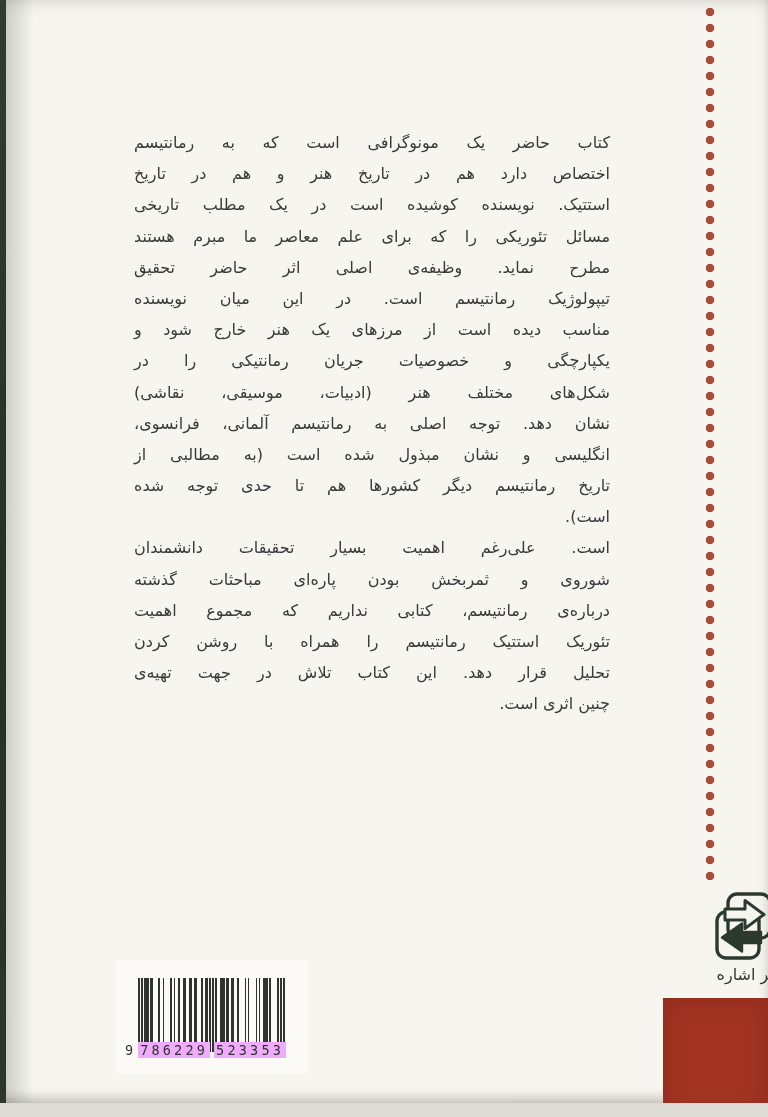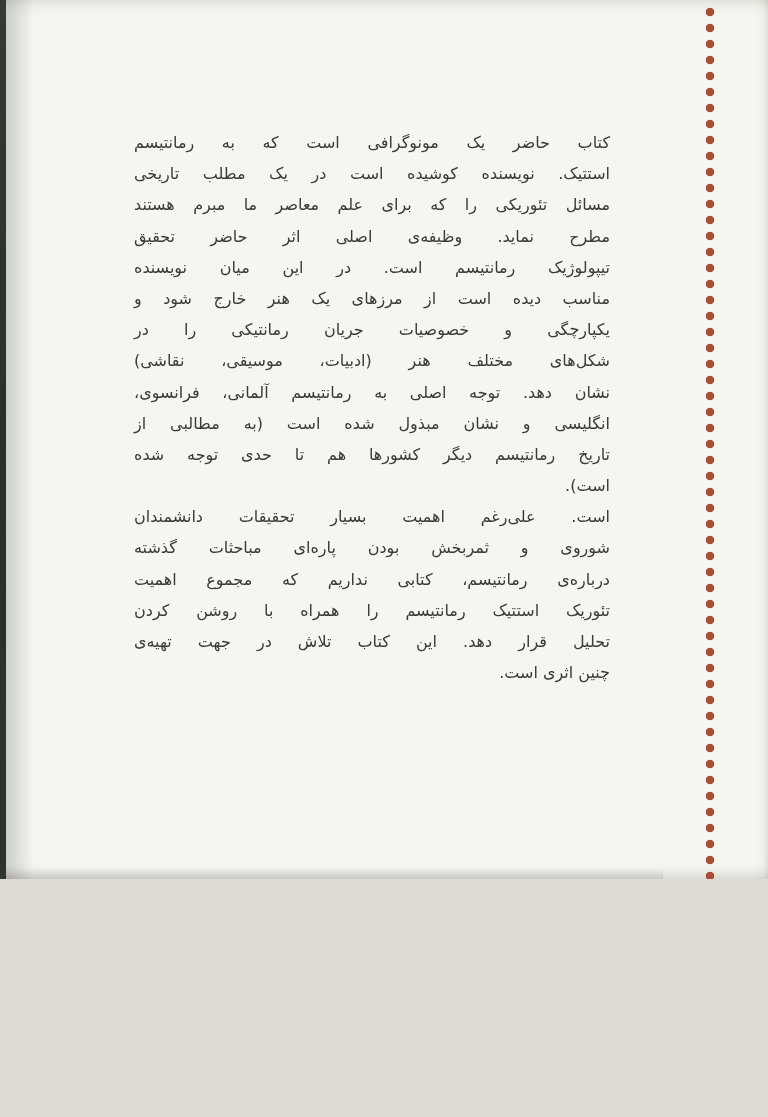--- a/index.html
+++ b/index.html
@@ -1,21 +1,21 @@
 <!DOCTYPE html>
 <html lang="fa" style="--dots: #a84d38; --corner: #a33423; --ink: #2c392f; --text: #3a3a3a; --barink: #30342f;"><head>
 <meta charset="utf-8">
 <style>
   html,body{margin:0;padding:0;background:#dddbd4;}
   *{box-sizing:border-box;}
   :root{
     --dots:#a84d38; --corner:#a33423; --ink:#2c392f; --text:#3a3a3a; --barink:#30342f;
   }
   .cover{
-    position:relative; width:768px; height:879px; overflow:hidden;
+    position:relative; width:768px; height:1103px; overflow:hidden;
     background:#f6f5ef;
     font-family:"DejaVu Sans", sans-serif;
     box-shadow: inset 0 10px 18px -12px rgba(50,50,45,.25),
                 inset 0 -12px 16px -12px rgba(50,50,45,.28),
                 inset -10px 0 14px -12px rgba(50,50,45,.20);
   }
   .spine-edge{
     position:absolute; left:0; top:0; width:6px; height:100%;
     background:linear-gradient(to bottom,#333b33,#272f28 55%,#2d352d);
   }
@@ -77,20 +77,21 @@
 <div class="cover">
 
   <div class="spine-edge"></div>
   <div class="edge-fade"></div>
 
   <div class="dots-column"></div>
 
   <main class="blurb" dir="rtl">
     <div class="paragraph">
         <div class="line">کتاب حاضر یک مونوگرافی است که به رمانتیسم</div>
+        <div class="line">اختصاص دارد هم در تاریخ هنر و هم در تاریخ</div>
         <div class="line">استتیک. نویسنده کوشیده است در یک مطلب تاریخی</div>
         <div class="line">مسائل تئوریکی را که برای علم معاصر ما مبرم هستند</div>
         <div class="line">مطرح نماید. وظیفه‌ی اصلی اثر حاضر تحقیق</div>
         <div class="line">تیپولوژیک رمانتیسم است. در این میان نویسنده</div>
         <div class="line">مناسب دیده است از مرزهای یک هنر خارج شود و</div>
         <div class="line">یکپارچگی و خصوصیات جریان رمانتیکی را در</div>
         <div class="line">شکل‌های مختلف هنر (ادبیات، موسیقی، نقاشی)</div>
         <div class="line">نشان دهد. توجه اصلی به رمانتیسم آلمانی، فرانسوی،</div>
         <div class="line">انگلیسی و نشان مبذول شده است (به مطالبی از</div>
         <div class="line">تاریخ رمانتیسم دیگر کشورها هم تا حدی توجه شده</div>

